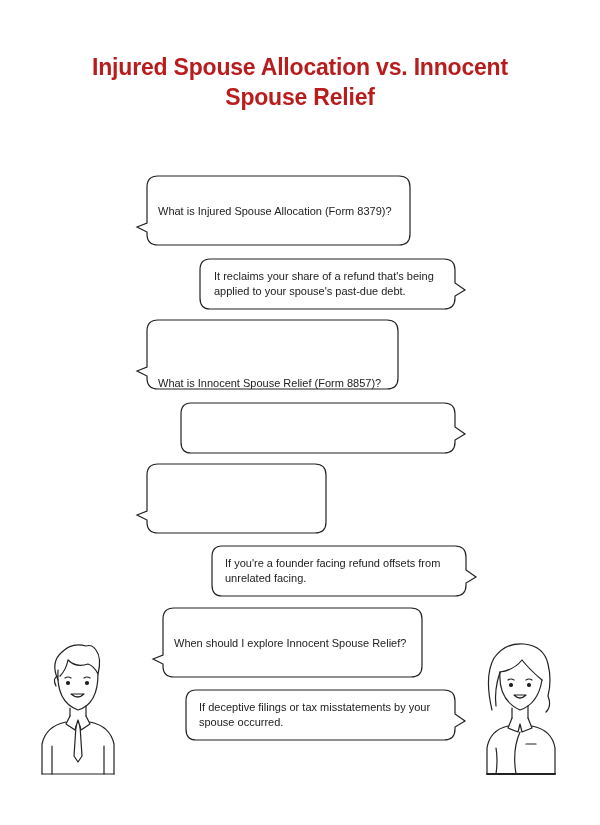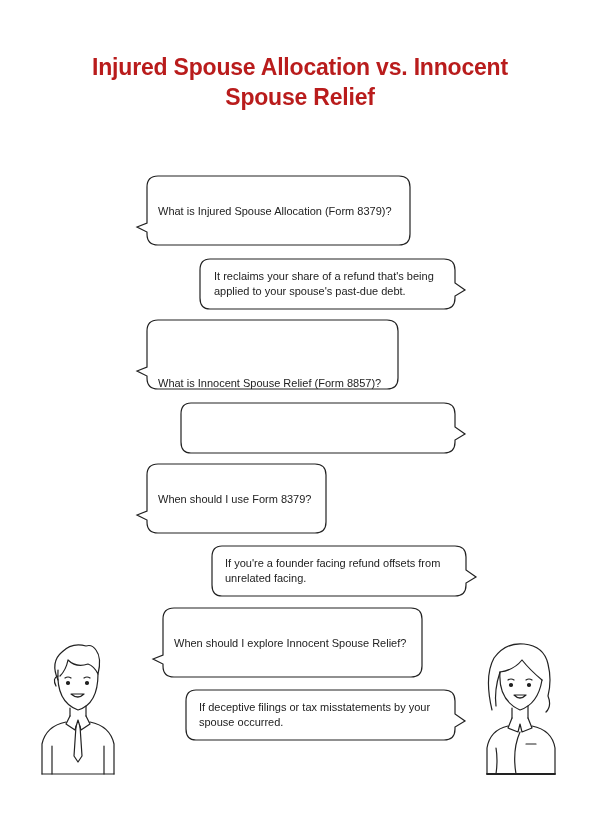--- a/index.html
+++ b/index.html
@@ -45,21 +45,20 @@
 <div class="bubble" style="left:180px; top:402px; width:287px; height:52px;">
   <svg width="287" height="52">
     <path d="M11,1 H264 Q275,1 275,12 V25 L285,32 L275,38 V40 Q275,51 264,51 H11 Q1,51 1,40 V12 Q1,1 11,1 Z" fill="#fff" stroke="#222" stroke-width="1.2"></path>
   </svg>
 </div>
 
 <div class="bubble" style="left:136px; top:463px; width:192px; height:72px;">
   <svg width="192" height="72">
     <path d="M22,1 H179 Q190,1 190,12 V59 Q190,70 179,70 H22 Q11,70 11,59 V57 L1,52 L11,48 V12 Q11,1 22,1 Z" fill="#fff" stroke="#222" stroke-width="1.2"></path>
   </svg>
-  <div class="txt" style="left:22px; top:29px;">When should I use Form 8379?</div>
 </div>
 
 <div class="bubble" style="left:200px; top:545px; width:267px; height:52px;margin-left:11px;">
   <svg width="267" height="52">
     <path d="M11,1 H244 Q255,1 255,12 V25 L265,32 L255,38 V40 Q255,51 244,51 H11 Q1,51 1,40 V12 Q1,1 11,1 Z" fill="#fff" stroke="#222" stroke-width="1.2"></path>
   </svg>
   <div class="txt" style="left:14px; top:11px;">
     <div>If you're a founder facing refund offsets from</div>
     <div>unrelated facing.</div>
   </div>

